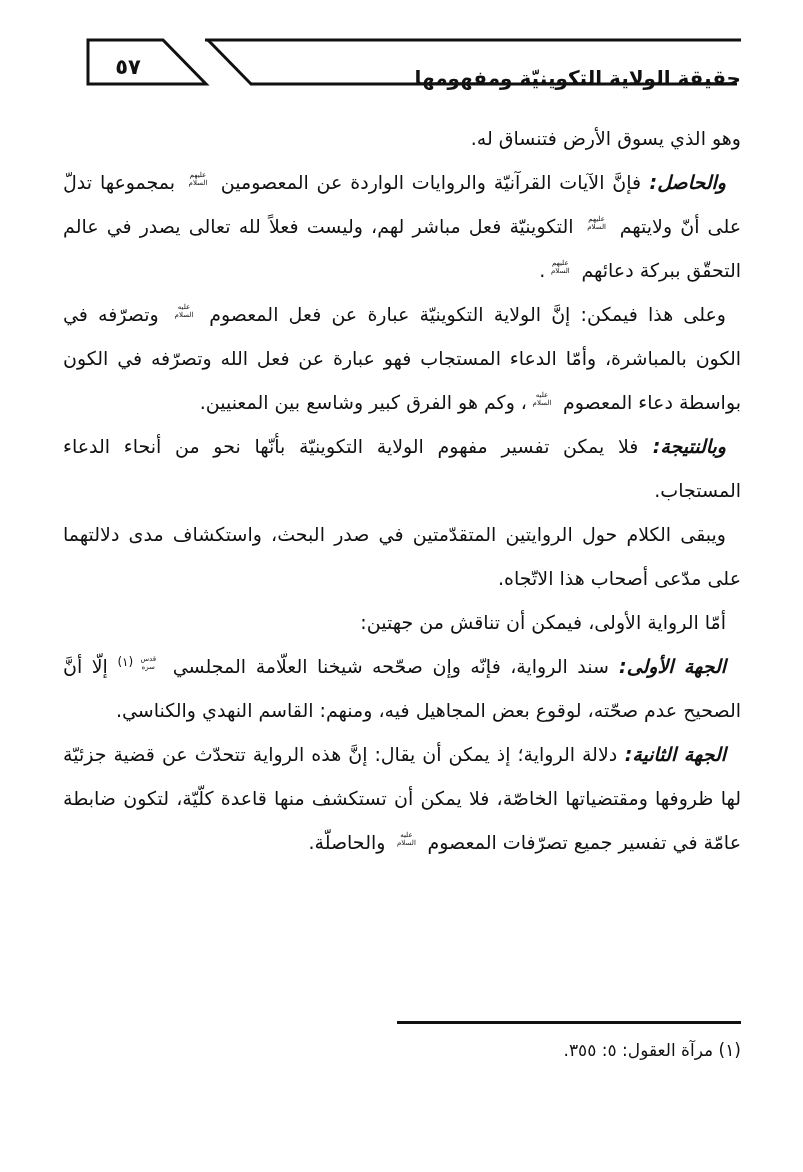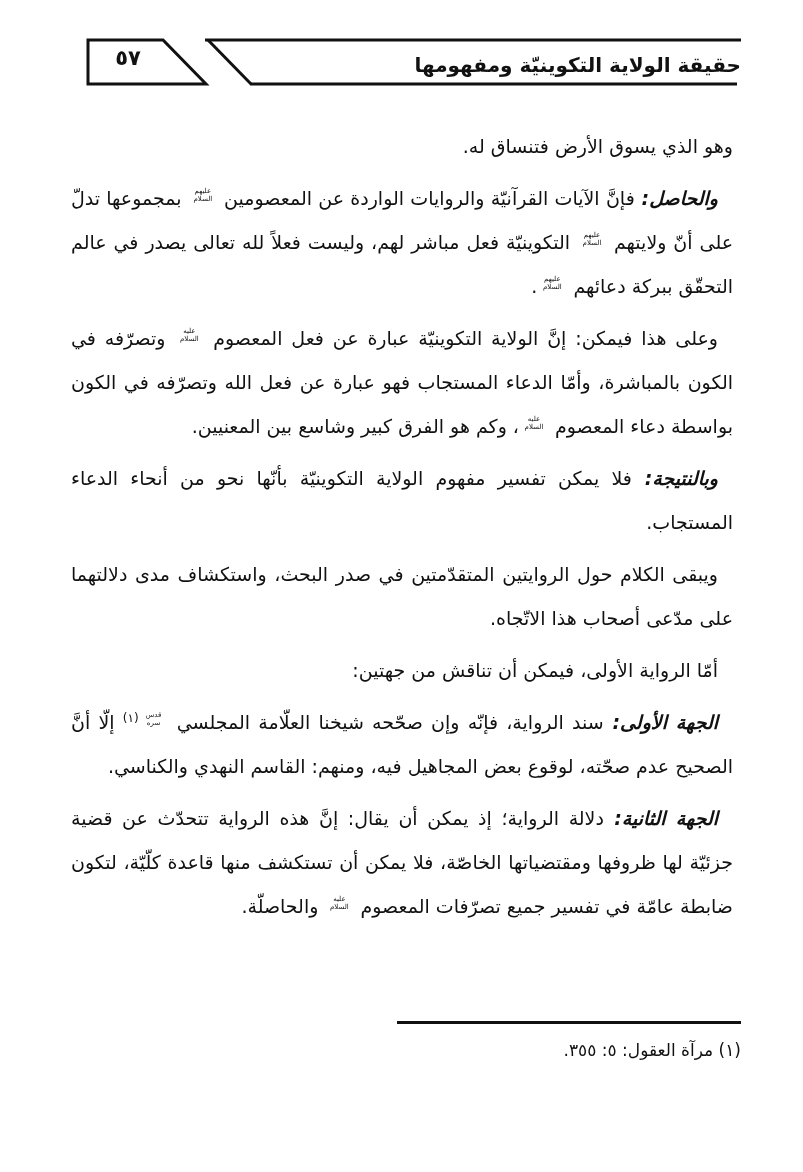--- a/index.html
+++ b/index.html
@@ -21,34 +21,34 @@
   
   .header-ornament {
     position: absolute;
     top: 0;
     left: 0;
     width: 803px;
     height: 110px;
   }
   .page-number {
     position: absolute;
-    top: 42px;
+    top: 51px;
     left: 92px;
     width: 72px;
     height: 32px;
     display: flex;
     align-items: center;
     justify-content: center;
     font-size: 21px;
     font-weight: bold;
     direction: rtl;
   }
   .chapter-title {
     position: absolute;
-    top: 43px;
+    top: 56px;
     right: 62px;
     height: 44px;
     display: flex;
     align-items: center;
     font-size: 20px;
     font-weight: bold;
     direction: rtl;
     white-space: nowrap;
   }
   
@@ -56,21 +56,21 @@
     position: absolute;
     top: 116px;
     right: 62px;
     left: 63px;
     direction: rtl;
     text-align: justify;
     font-size: 19px;
     line-height: 44px;
     color: #111111;
   }
-  .para { margin: 8px; text-indent: 0; }
+  .para { margin: 0; text-indent: 0; }
   .para.indent { text-indent: 15px; }
   .para strong { font-weight: bold; font-style: italic; }
   .section-heading {
     font-size: 23px;
     font-weight: bold;
     text-align: right;
     line-height: 50px;
     margin: 6px 0 8px 0;
     text-indent: 0;
   }

